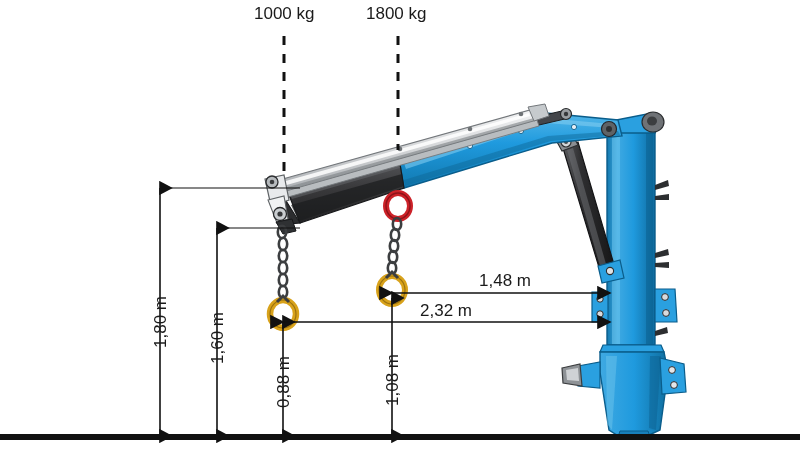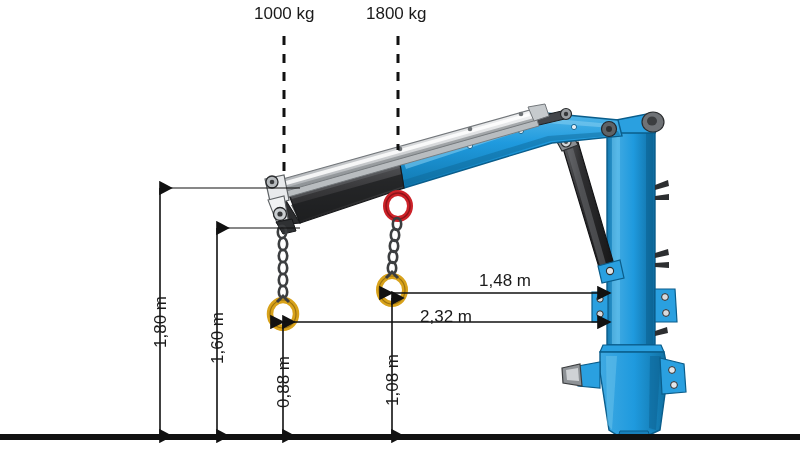--- a/index.html
+++ b/index.html
@@ -265,15 +265,15 @@
 
   <div class="lbl load-label" style="left:254px; top:5px;">1000 kg</div>
   <div class="lbl load-label" style="left:366px; top:5px;">1800 kg</div>
 
   <div class="lbl dim-label vert" style="left:152px; top:348px;">1,80 m</div>
   <div class="lbl dim-label vert" style="left:209px; top:364px;">1,60 m</div>
   <div class="lbl dim-label vert" style="left:275px; top:408px;">0,88 m</div>
   <div class="lbl dim-label vert" style="left:384px; top:406px;">1,08 m</div>
 
   <div class="lbl dim-label" style="left:479px; top:272px;">1,48 m</div>
-  <div class="lbl dim-label" style="left:420px; top:302px;margin-top:6px;">2,32 m</div>
+  <div class="lbl dim-label" style="left:420px; top:302px;">2,32 m</div>
 
 </div>
 
 </body></html>

